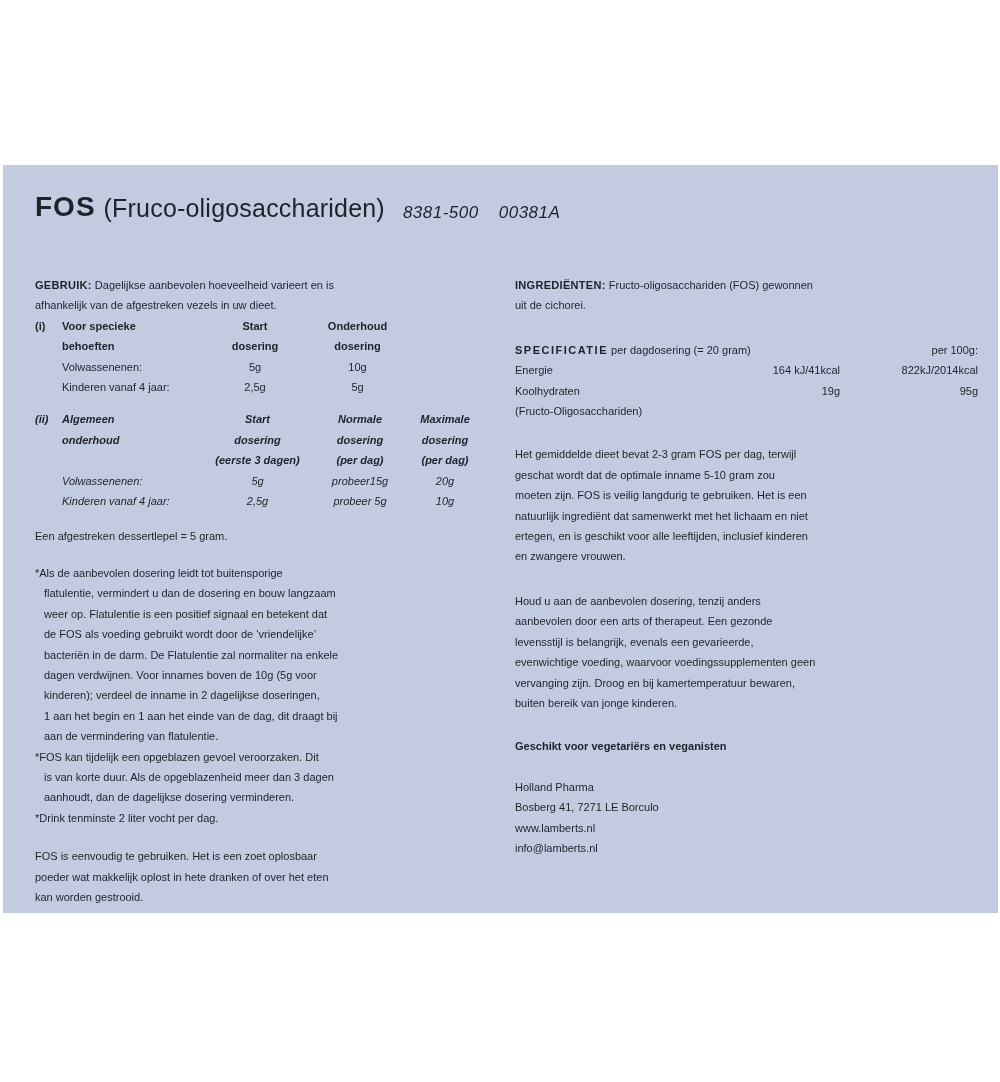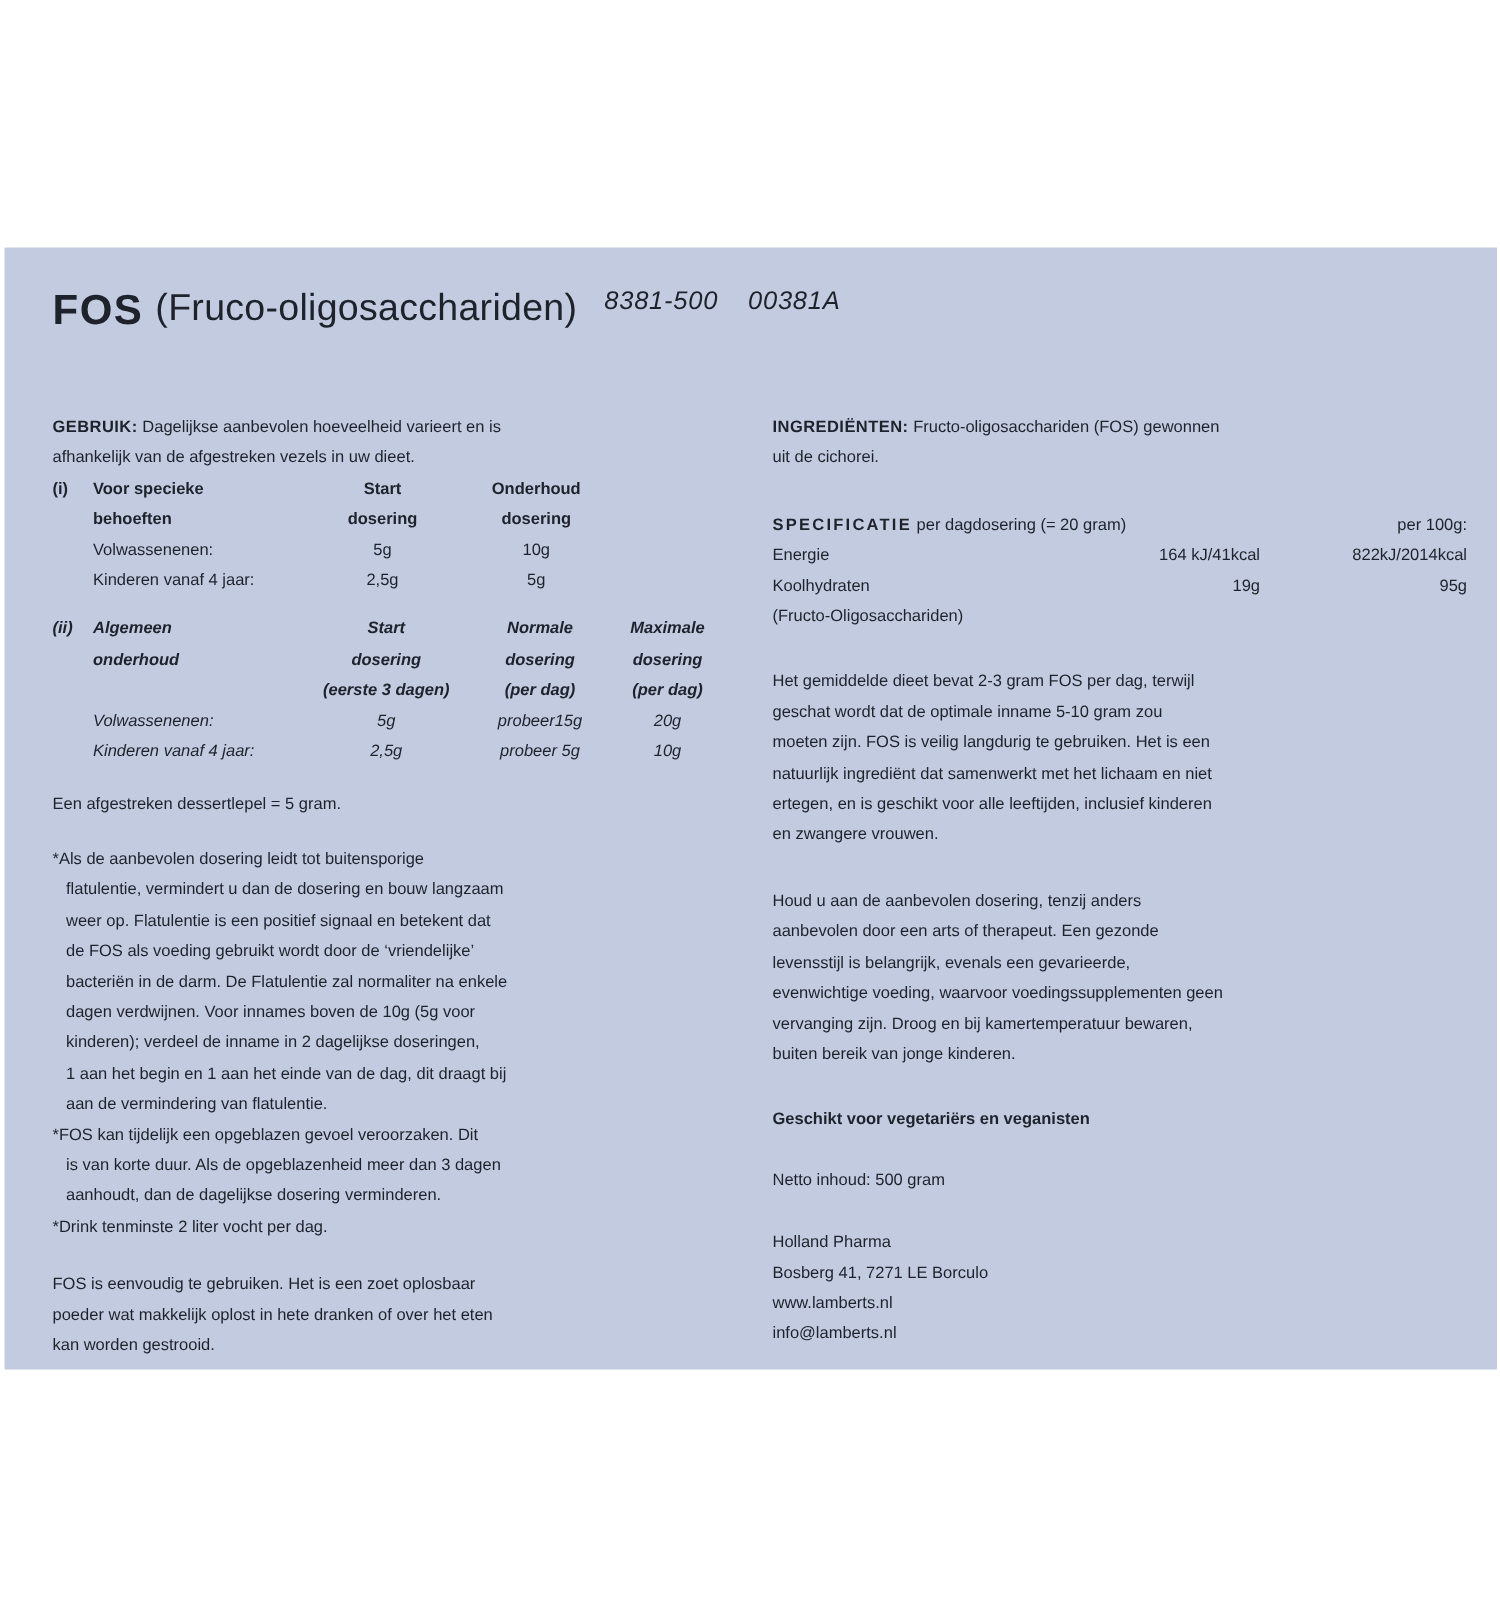--- a/index.html
+++ b/index.html
@@ -8,21 +8,21 @@
     background:#ffffff;
     font-family:"Liberation Sans", sans-serif;
     color:#1d222b;
   }
   .panel {
     position:absolute; left:3px; top:165px; width:995px; height:748px;
     background:#c3cbe0; overflow:hidden;
   }
   
   .hdr { position:absolute; left:32px; top:26px; }
-  .title-row { display:flex; align-items:flex-start; white-space:nowrap; }
+  .title-row { display:flex; align-items:flex-end; white-space:nowrap; }
   .title { font-weight:bold; font-size:28px; letter-spacing:1px; }
   .title-paren { font-size:25px; margin-left:8px; letter-spacing:0.2px; }
   .code { font-size:17px; margin-left:18px; letter-spacing:0.5px;font-style:italic; }
   .code + .code { margin-left:20px; }
   .subtitle { font-size:16.5px; margin-top:1px; }
   
   .col { position:absolute; top:110px; font-size:11px; line-height:20.4px; }
   .col-left  { left:32px;  width:478px; }
   .col-right { left:512px; width:463px; }
   .col p, .col div.blk { margin:0; }
@@ -140,19 +140,18 @@
       <div class="rt">95g</div>
       <div class="span3">(Fructo-Oligosacchariden)</div>
     </div>
 
     <p class="blk nw mb24">Het gemiddelde dieet bevat 2-3 gram FOS per dag, terwijl<br>geschat wordt dat de optimale inname 5-10 gram zou<br>moeten zijn. FOS is veilig langdurig te gebruiken. Het is een<br>natuurlijk ingrediënt dat samenwerkt met het lichaam en niet<br>ertegen, en is geschikt voor alle leeftijden, inclusief kinderen<br>en zwangere vrouwen.</p>
 
     <p class="blk nw mb23">Houd u aan de aanbevolen dosering, tenzij anders<br>aanbevolen door een arts of therapeut. Een gezonde<br>levensstijl is belangrijk, evenals een gevarieerde,<br>evenwichtige voeding, waarvoor voedingssupplementen geen<br>vervanging zijn. Droog en bij kamertemperatuur bewaren,<br>buiten bereik van jonge kinderen.</p>
 
     <p class="blk nw b mb20">Geschikt voor vegetariërs en veganisten</p>
 
-    <p class="blk nw mb21">Netto inhoud: 500 gram</p>
 
     <p class="blk nw mb0">Holland Pharma<br>Bosberg 41, 7271 LE Borculo<br>www.lamberts.nl<br>info@lamberts.nl</p>
 
   </section>
 
 </div>
 
 </body></html>

